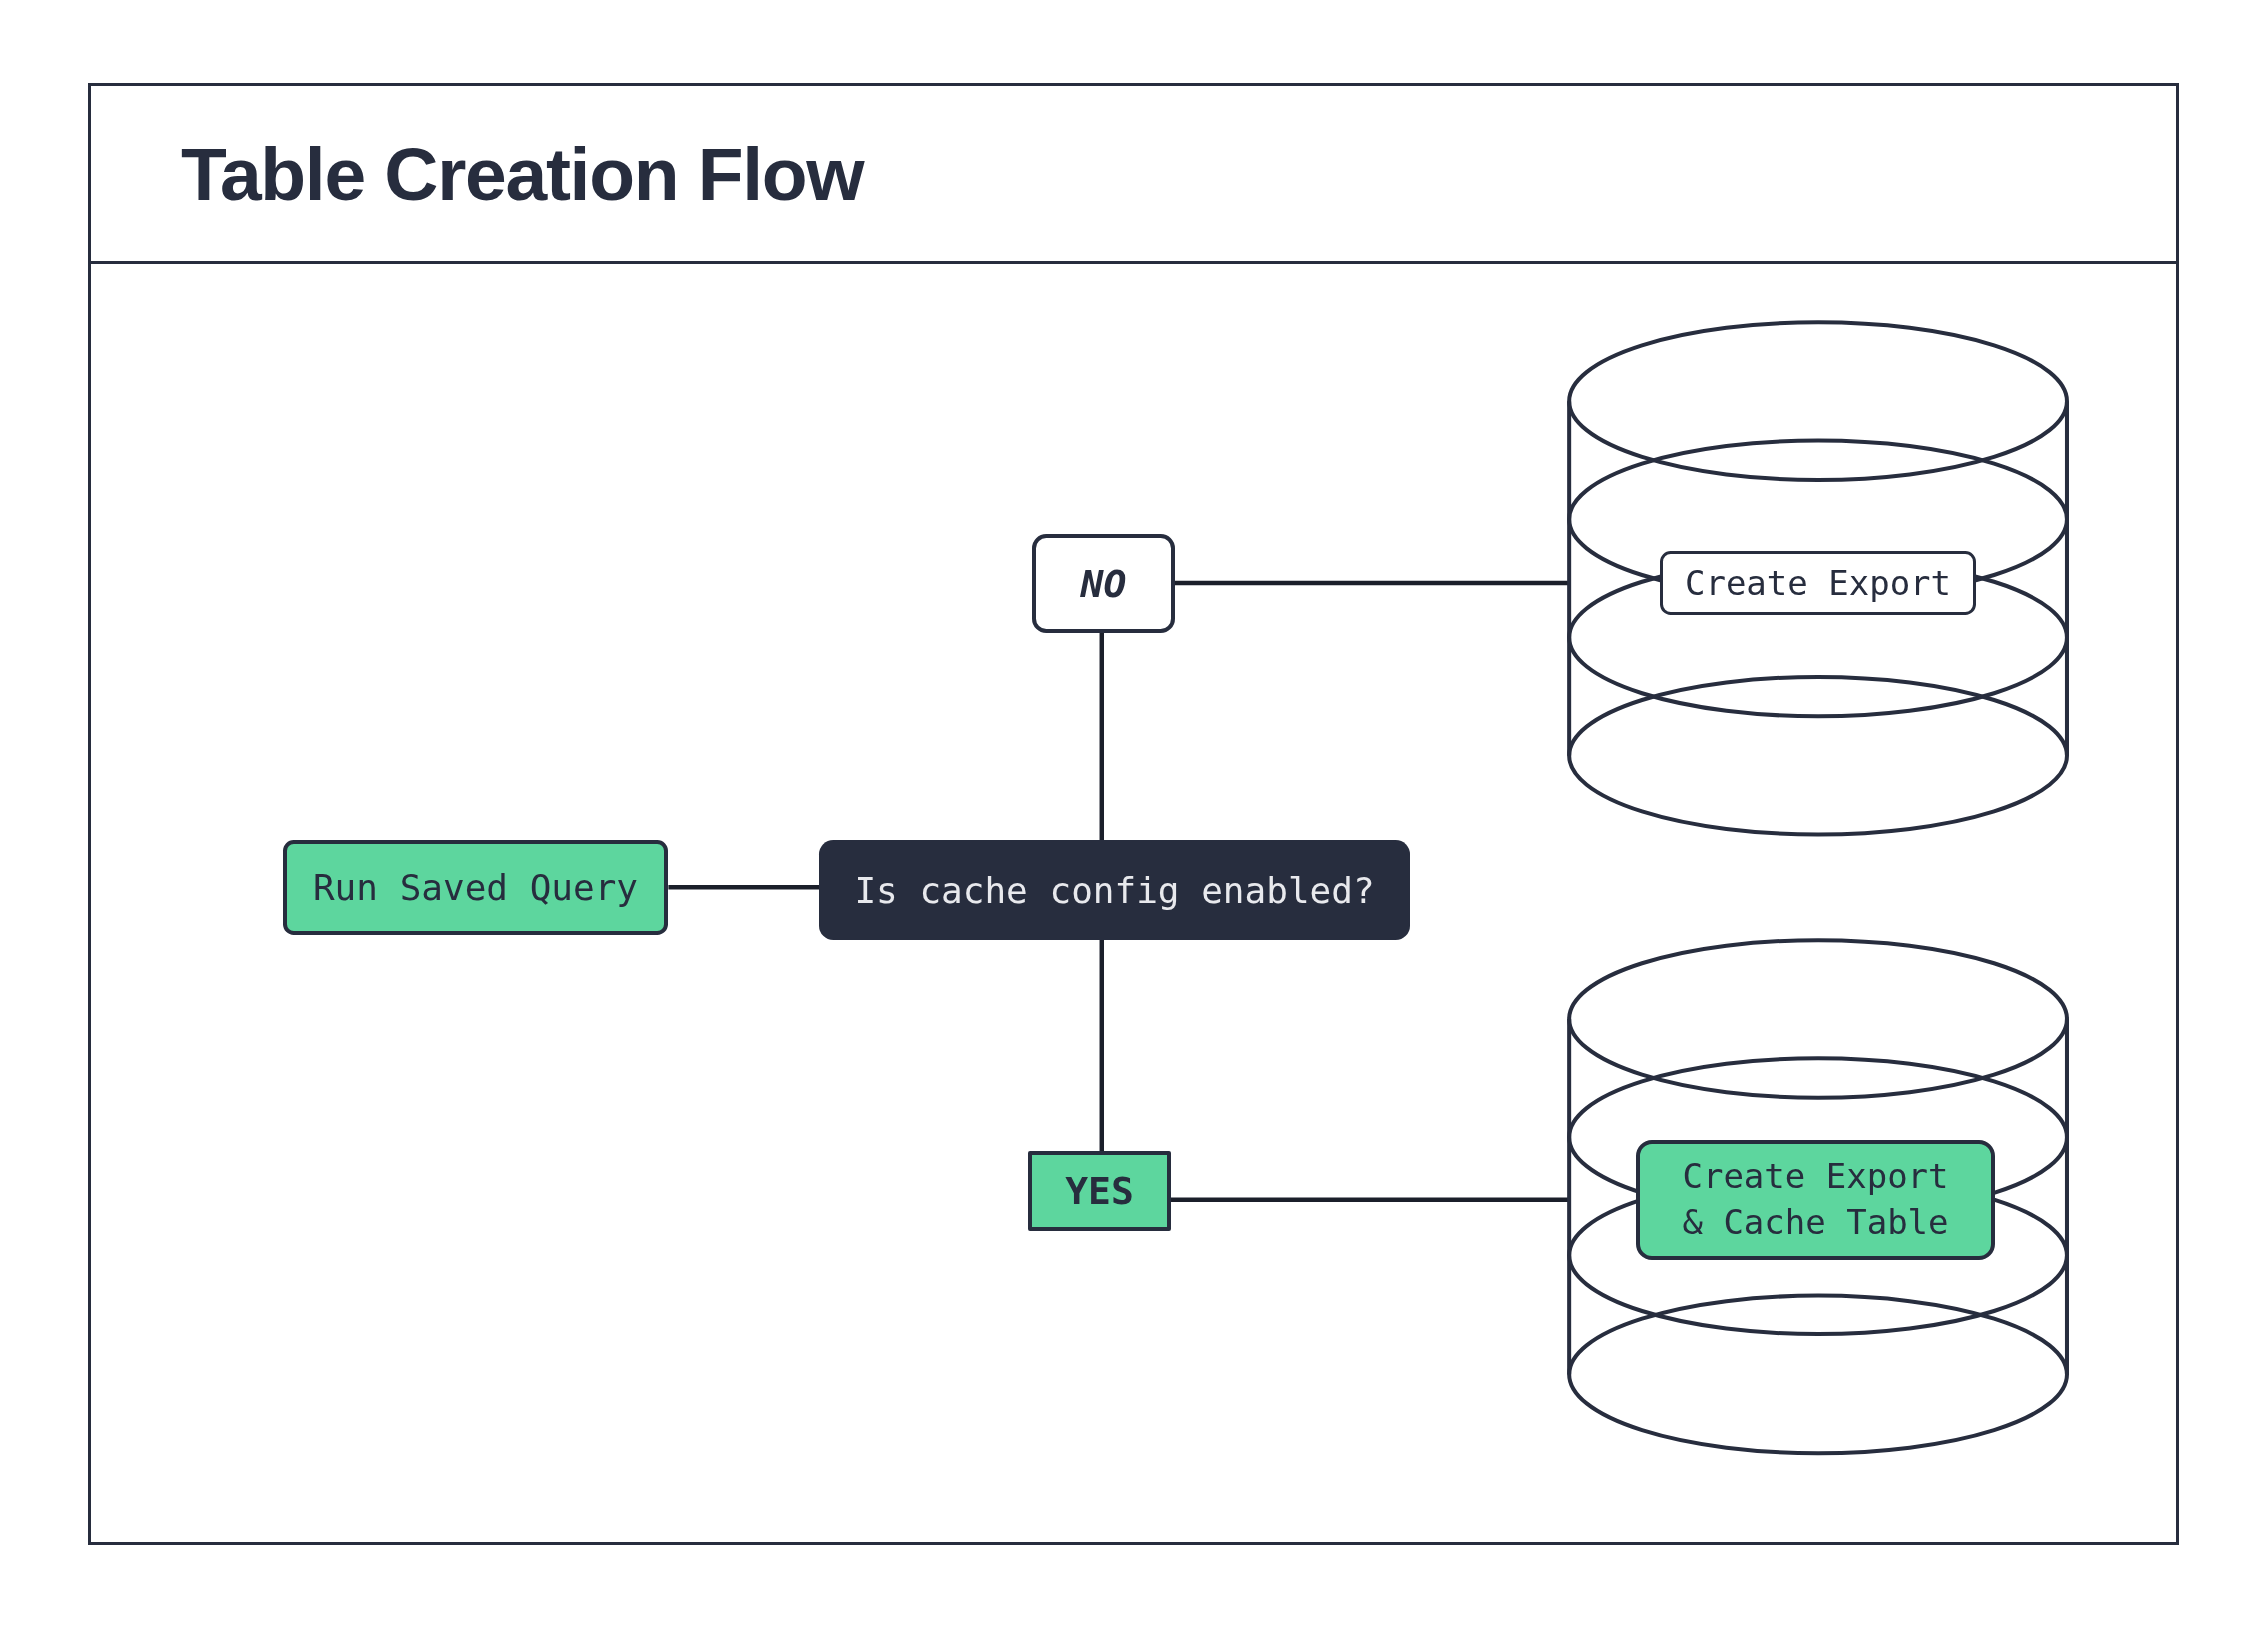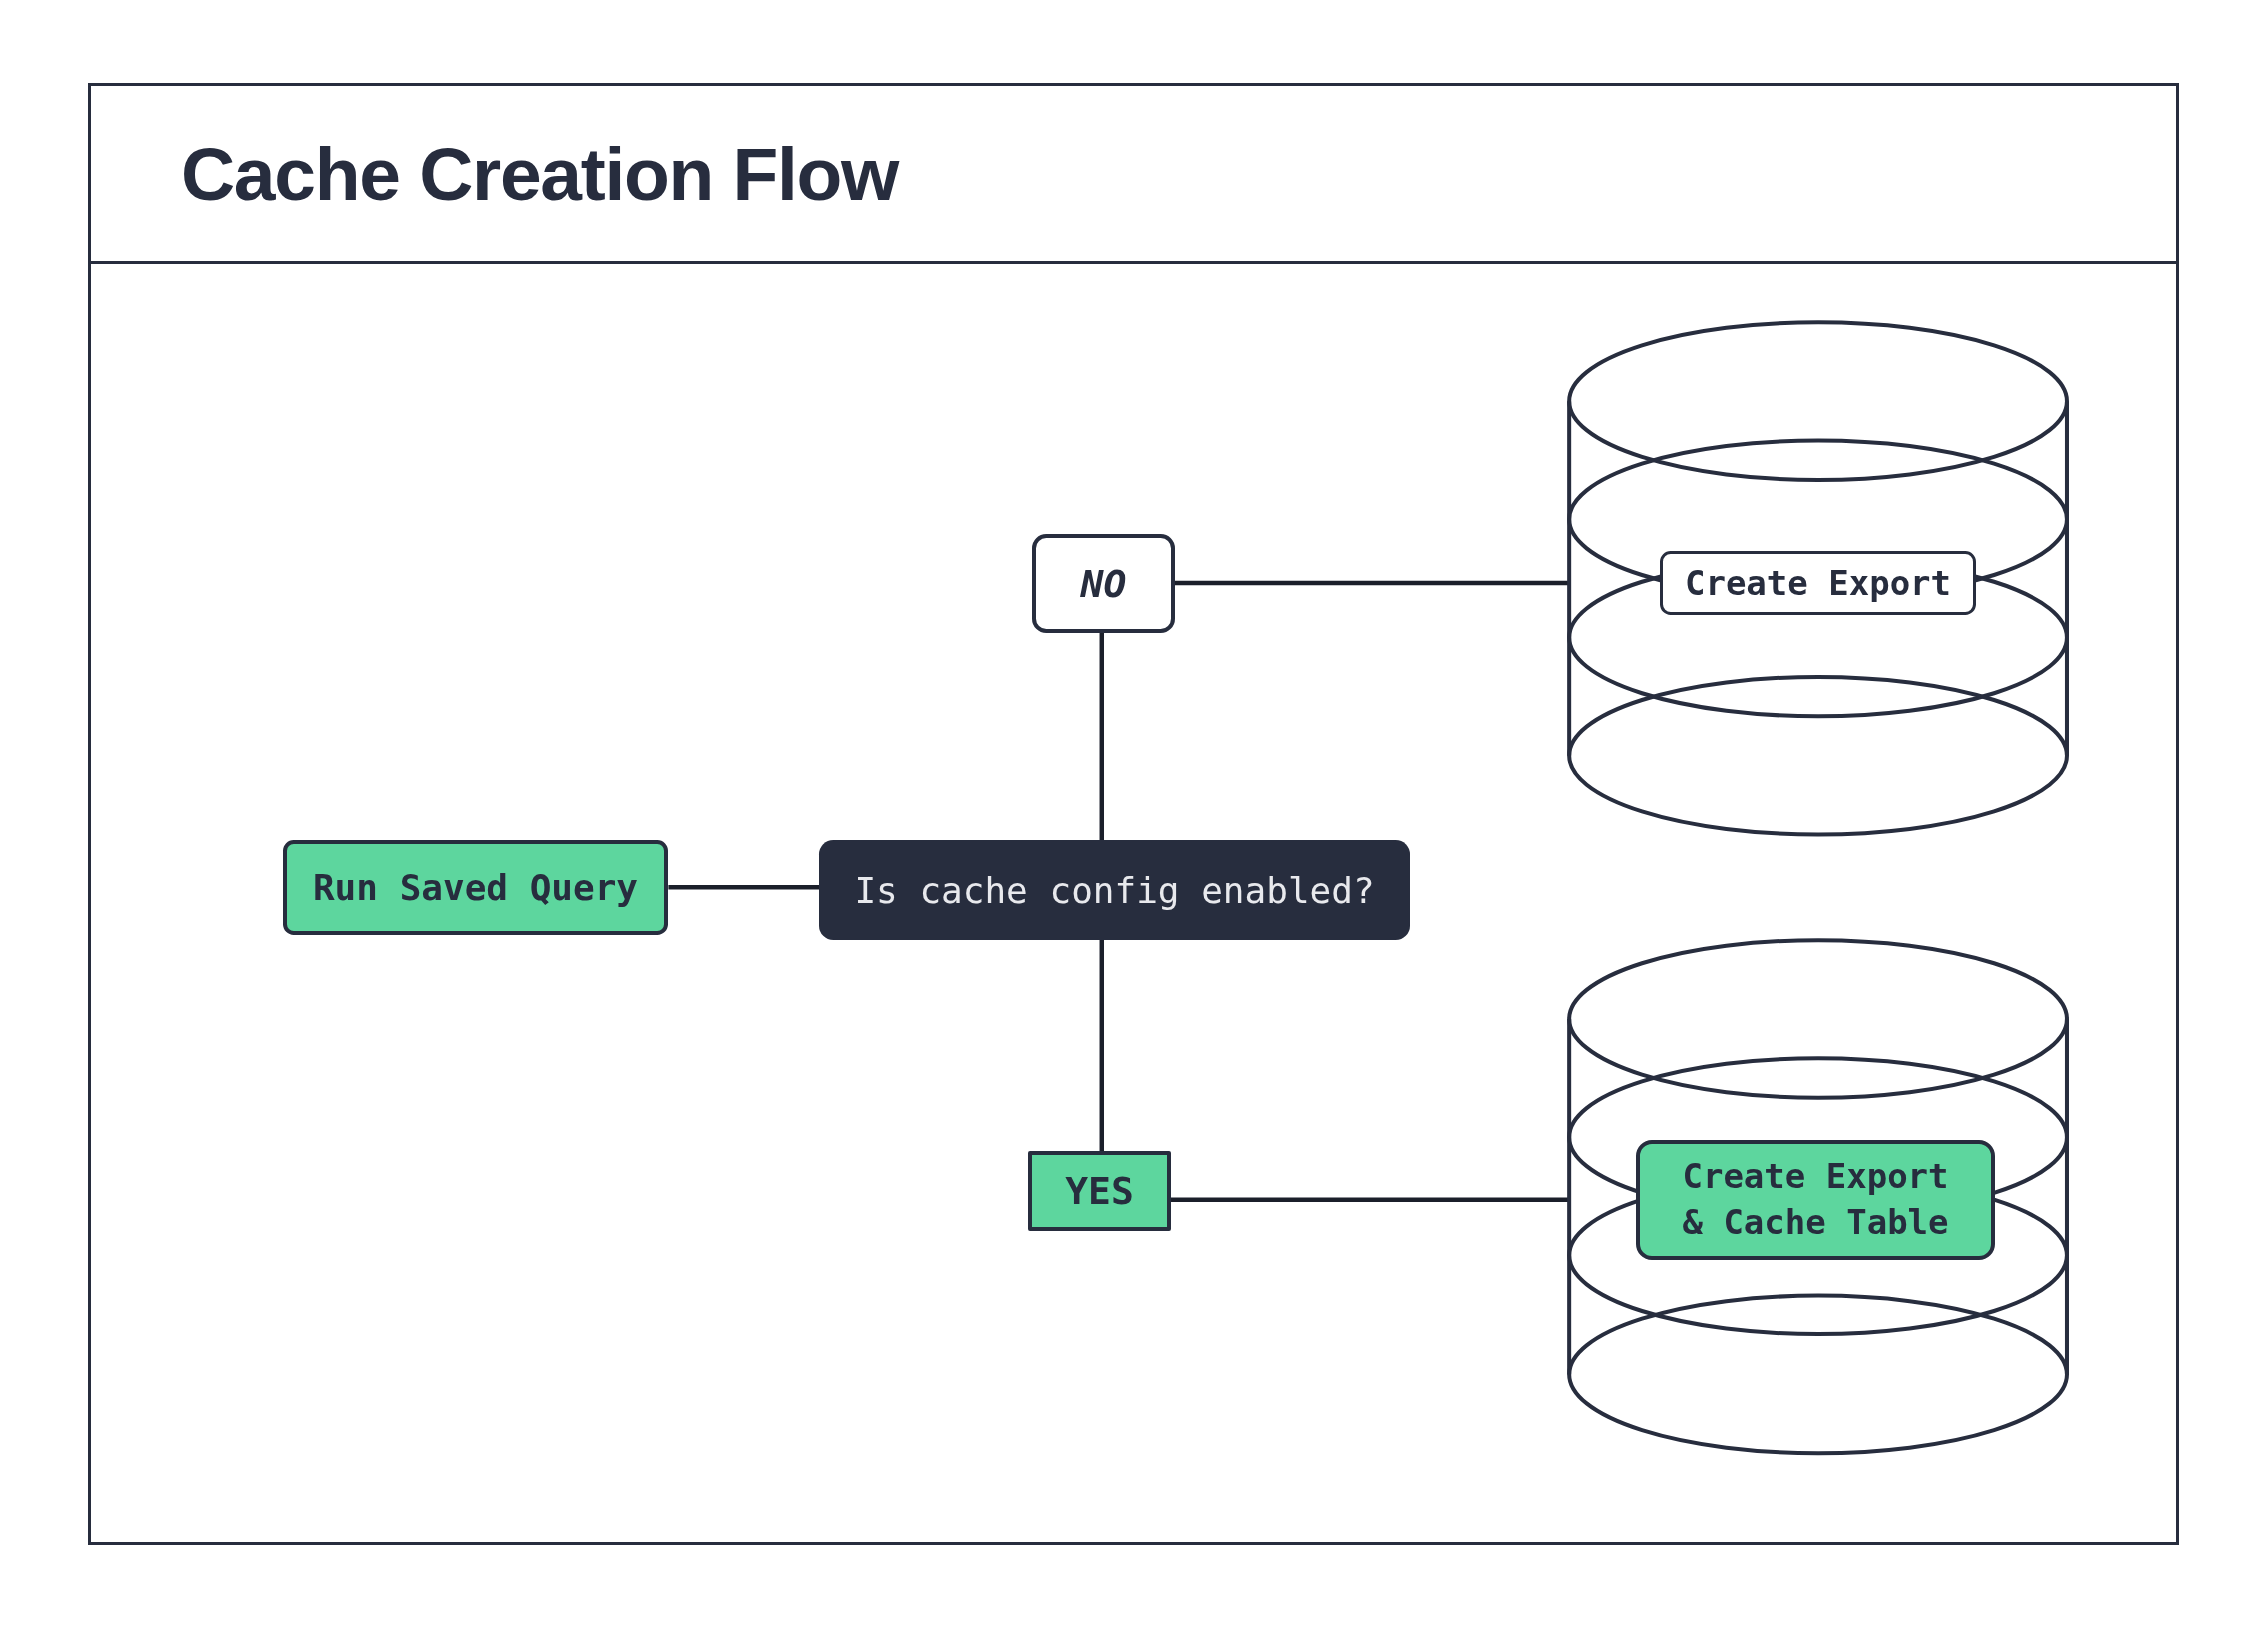--- a/index.html
+++ b/index.html
@@ -55,21 +55,21 @@
     height: 1626px;
   }
   .node {
     position: absolute;
     box-sizing: border-box;
     display: flex;
     align-items: center;
     justify-content: center;
     text-align: center;
     color: #272d3e;
-    font-weight: 700;
+    font-weight: 400;
   }
   .node-start {
     left: 283px; top: 840px; width: 385px; height: 95px;
     background: #5dd69e;
     border: 4.5px solid #272d3e;
     border-radius: 10.7px;
     font-size: 36px;
   }
   .node-decision {
     left: 819px; top: 840px; width: 591px; height: 100px;
@@ -114,21 +114,21 @@
   }
   .node-db-label-green span { display: block; }
 </style>
 </head>
 <body>
 
 <div class="canvas">
 
   <div class="frame">
     <div class="header">
-      <h1 class="title">Cache Creation Flow</h1>
+      <h1 class="title">Table Creation Flow</h1>
     </div>
   </div>
 
   <svg class="layer" viewBox="0 0 2532 1816">
 
     <g stroke="#1b1f2a" stroke-width="5" fill="none">
       <path d="M746 991 H917"></path>
       <path d="M1230 700 V944"></path>
       <path d="M1230 1044 V1290"></path>
       <path d="M1310 651 H1754"></path>

